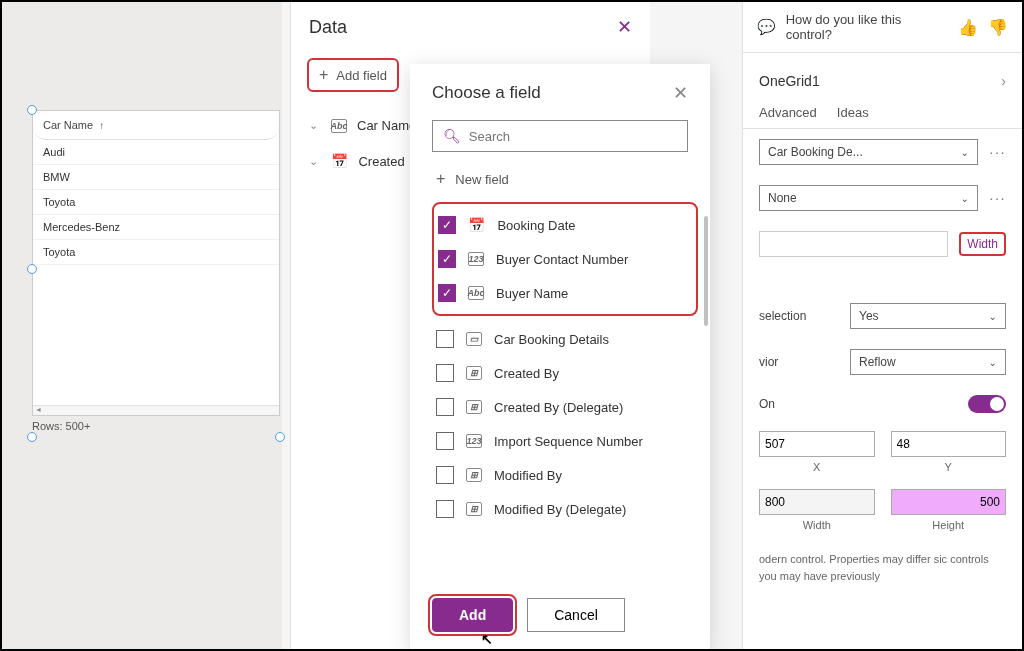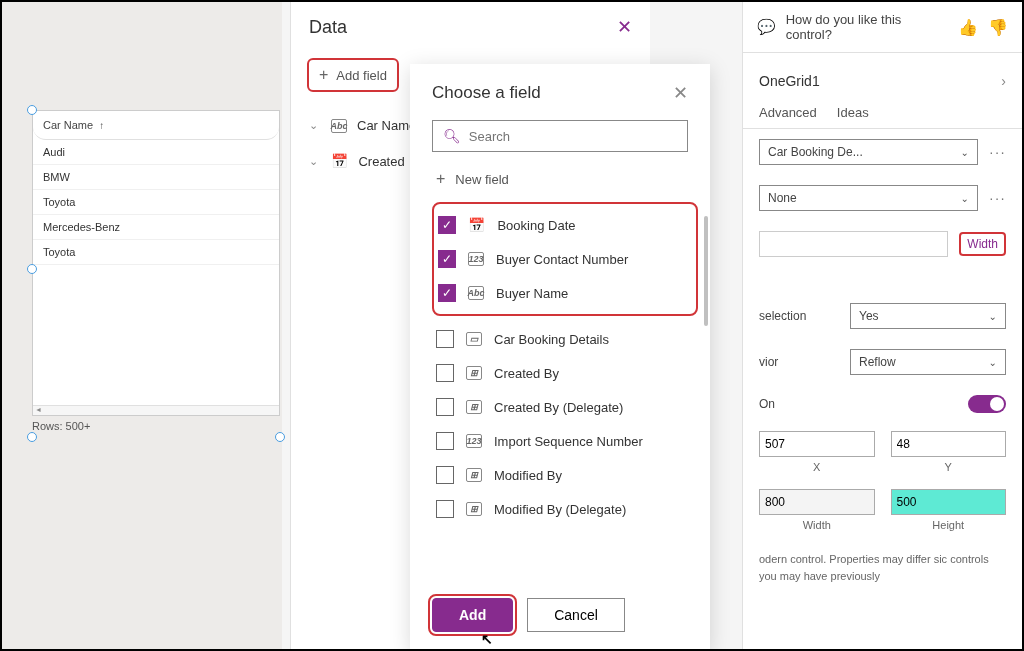--- a/index.html
+++ b/index.html
@@ -256,19 +256,19 @@
       <input class="pos-inp" value="48" style="">
       <div class="pos-lbl">Y</div>
     </div>
   </div>
   <div class="pos-grid">
     <div class="pos-col">
       <input class="pos-inp" style="background: rgb(244, 244, 244);" value="800">
       <div class="pos-lbl">Width</div>
     </div>
     <div class="pos-col">
-      <input class="pos-inp" style="background: #5eead4;" value="500">
+      <input class="pos-inp" style="background: #f0abfc; text-align: right;" value="500">
       <div class="pos-lbl">Height</div>
     </div>
   </div>
 
   <div class="note">odern control. Properties may differ sic controls you may have previously</div>
 </div>
 
 </body></html>

